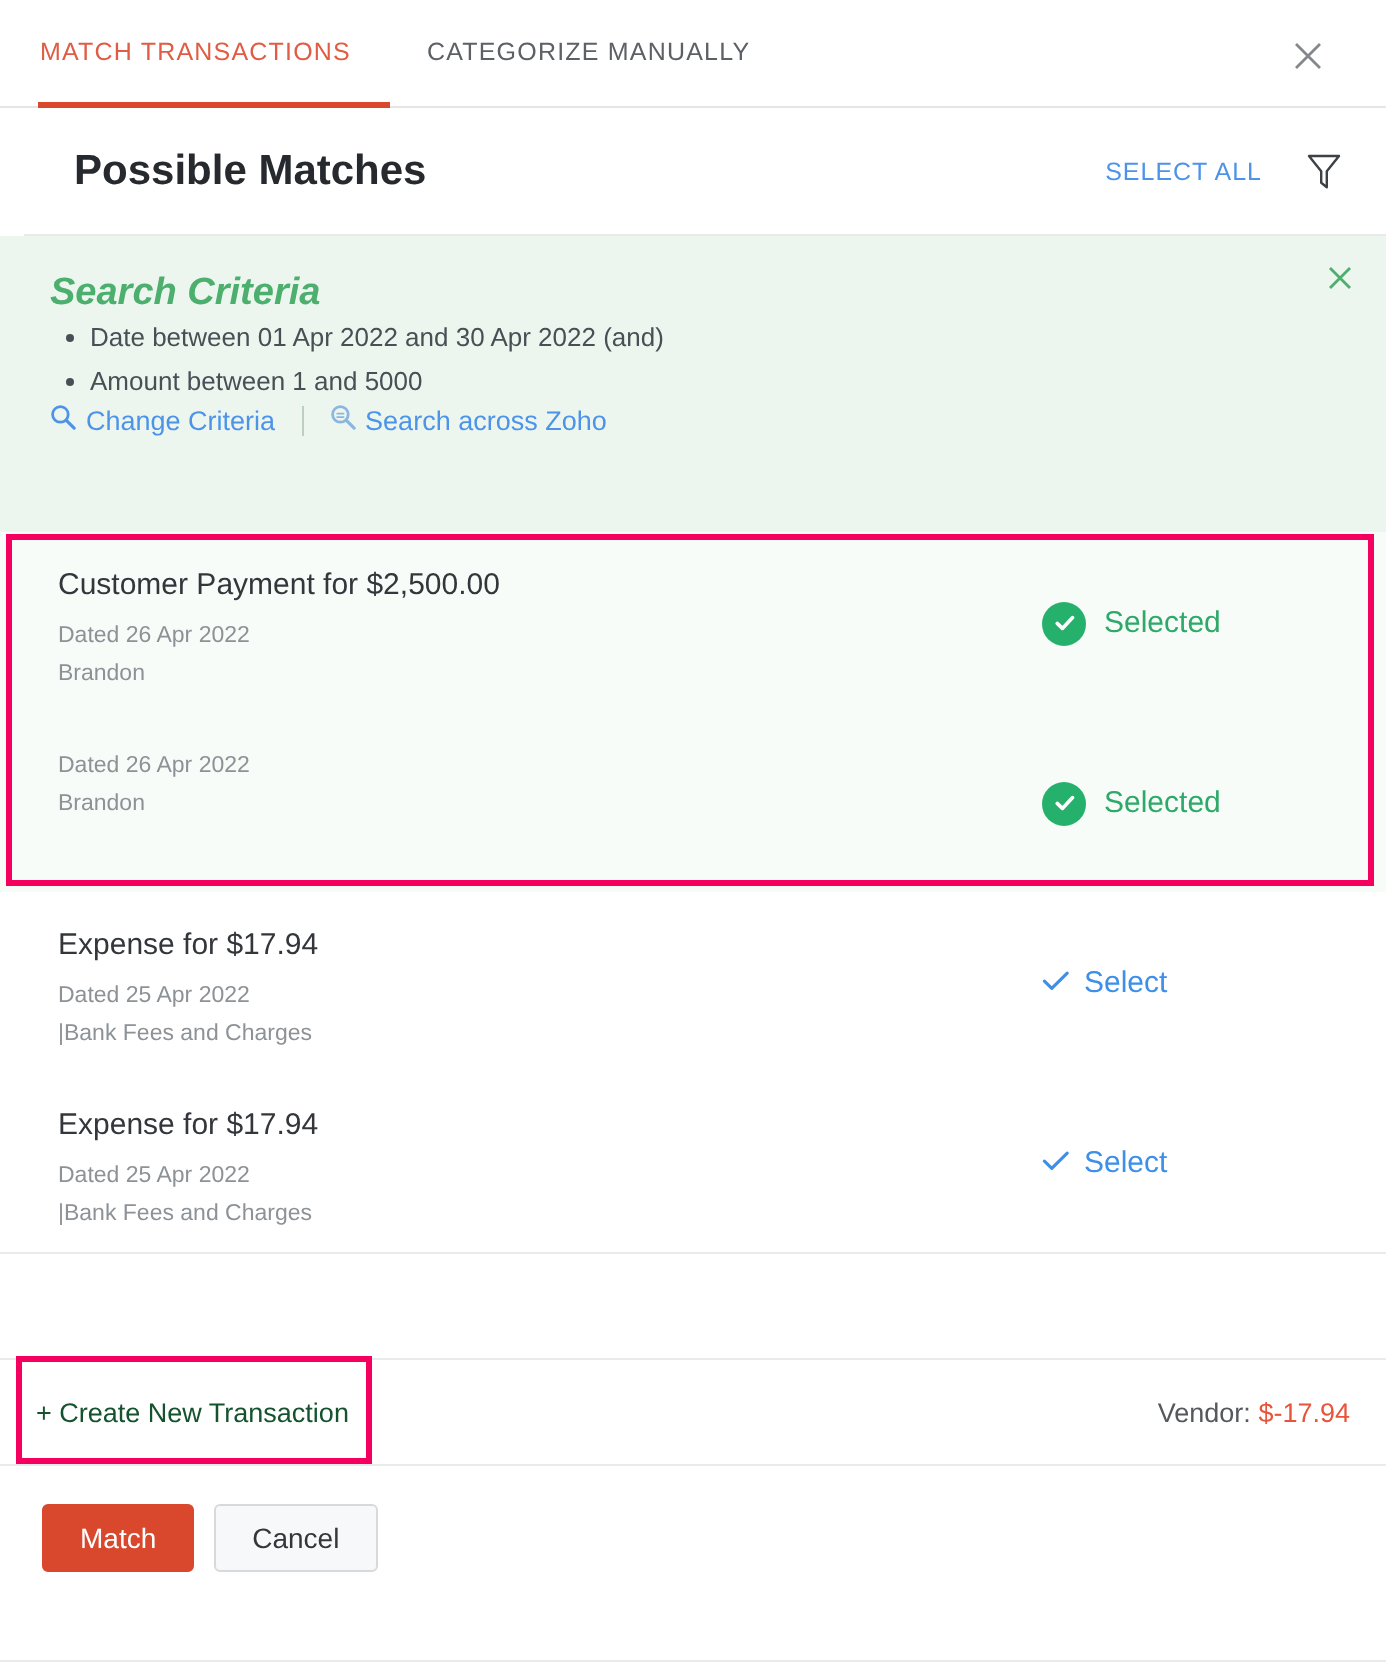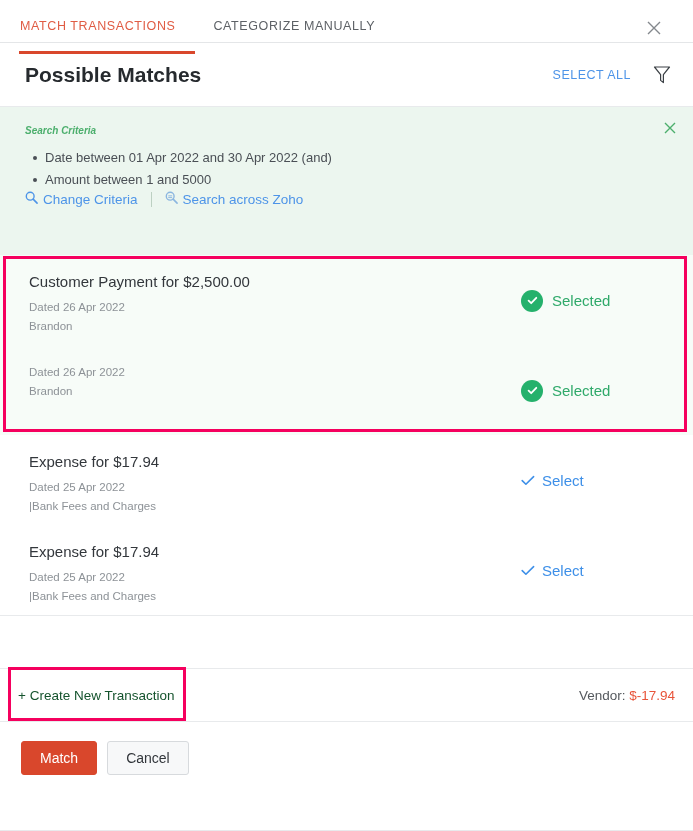--- a/index.html
+++ b/index.html
@@ -11,21 +11,21 @@
     height: 831px;
     background: #ffffff;
     font-family: "Liberation Sans", sans-serif;
     color: #333333;
     overflow: hidden;
     position: relative;
   }
 
   
   .tabbar {
-    height: 43px;
+    height: 54px;
     border-bottom: 1px solid #e4e6e8;
     display: flex;
     align-items: flex-start;
     position: relative;
     box-sizing: border-box;
   }
   .tab {
     font-size: 12.5px;
     letter-spacing: 0.6px;
     padding: 19px 0 0 0;
@@ -64,20 +64,21 @@
   .close-x svg { display:block; }
 
   
   .header {
     height: 64px;
     display: flex;
     align-items: center;
     padding: 0 22px 0 25px;
     box-sizing: border-box;
     border-bottom: 1px solid #e8eaec;
+    margin-left: 12px;
   }
   .header-title {
     font-size: 21px;
     font-weight: bold;
     color: #262a2e;
     flex: 1;
   }
   .select-all {
     font-size: 12.5px;
     letter-spacing: 0.5px;
@@ -92,22 +93,21 @@
     background: #ecf6ef;
     padding: 18px 25px 14px 25px;
     box-sizing: border-box;
     position: relative;
     height: 148px;
   }
   .criteria-title {
     color: #4caf6d;
     font-style: italic;
     font-weight: bold;
-    font-size: 10px;
-    margin-bottom: 11px;
+    font-size: 19px;
   }
   .criteria ul {
     margin: 0 0 0 4px;
     padding: 0 0 0 16px;
     list-style: none;
   }
   .criteria li {
     font-size: 13px;
     color: #4a4f55;
     line-height: 22px;

